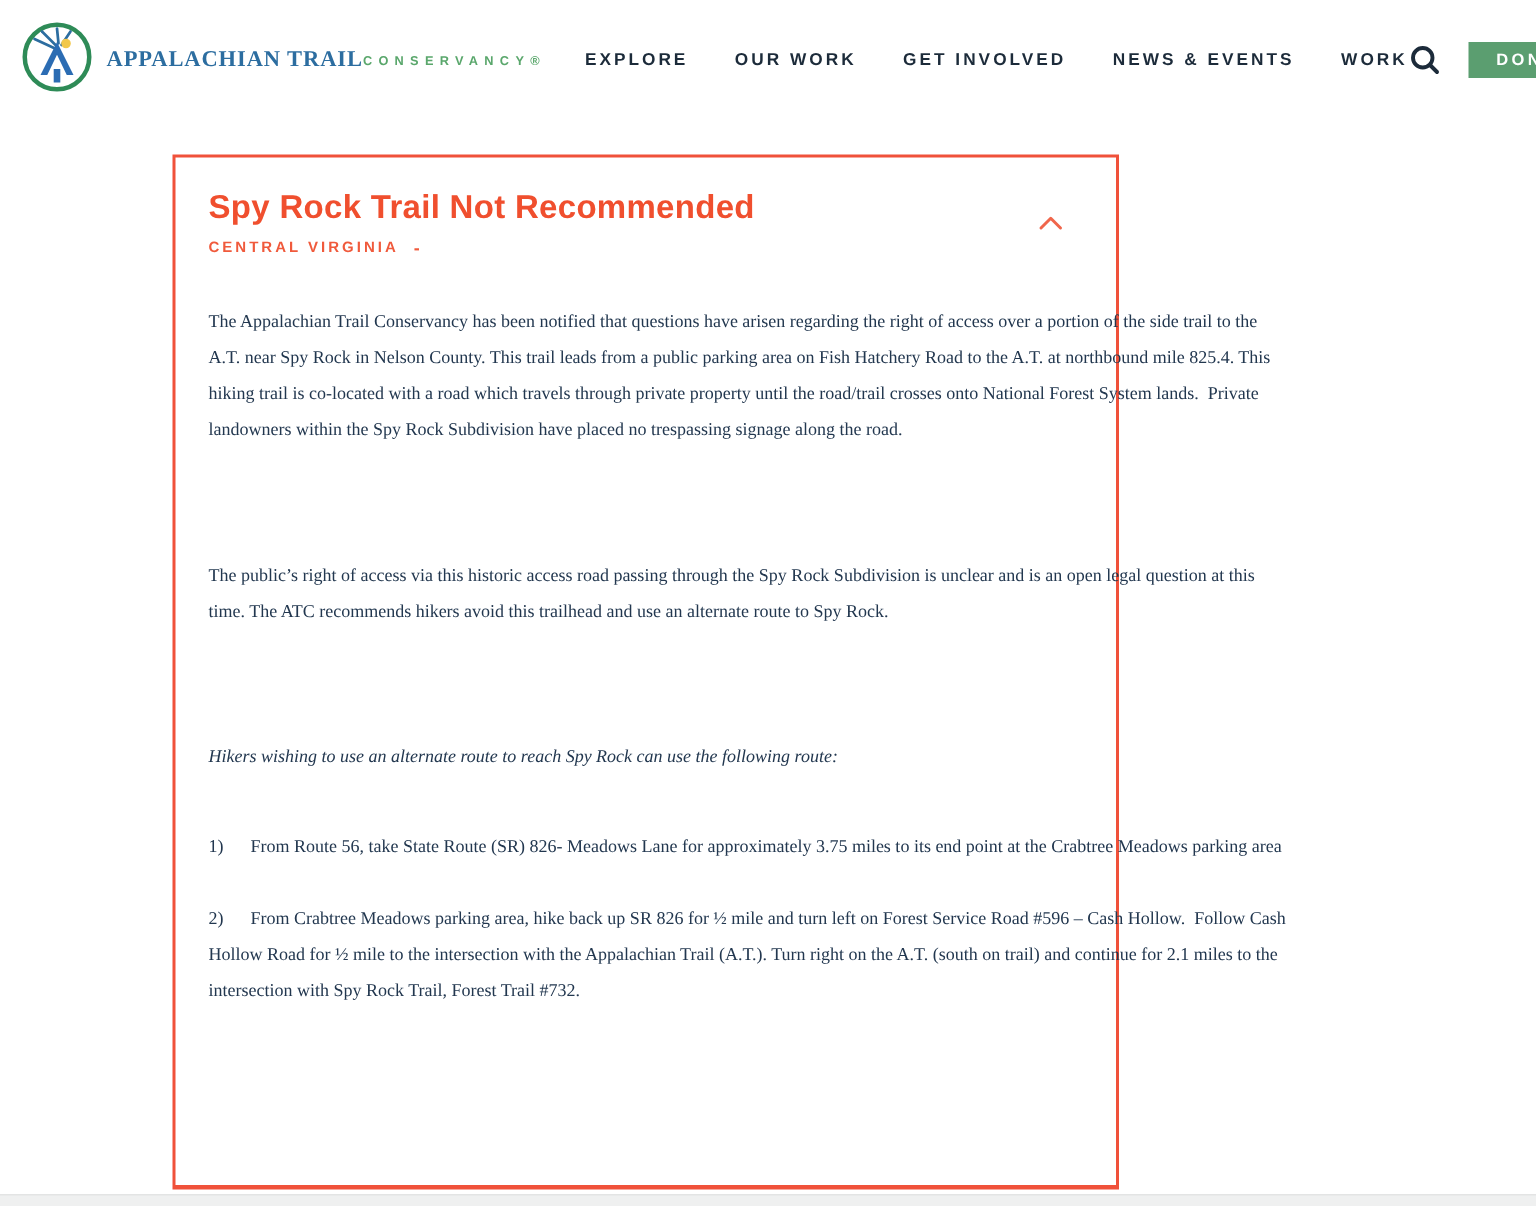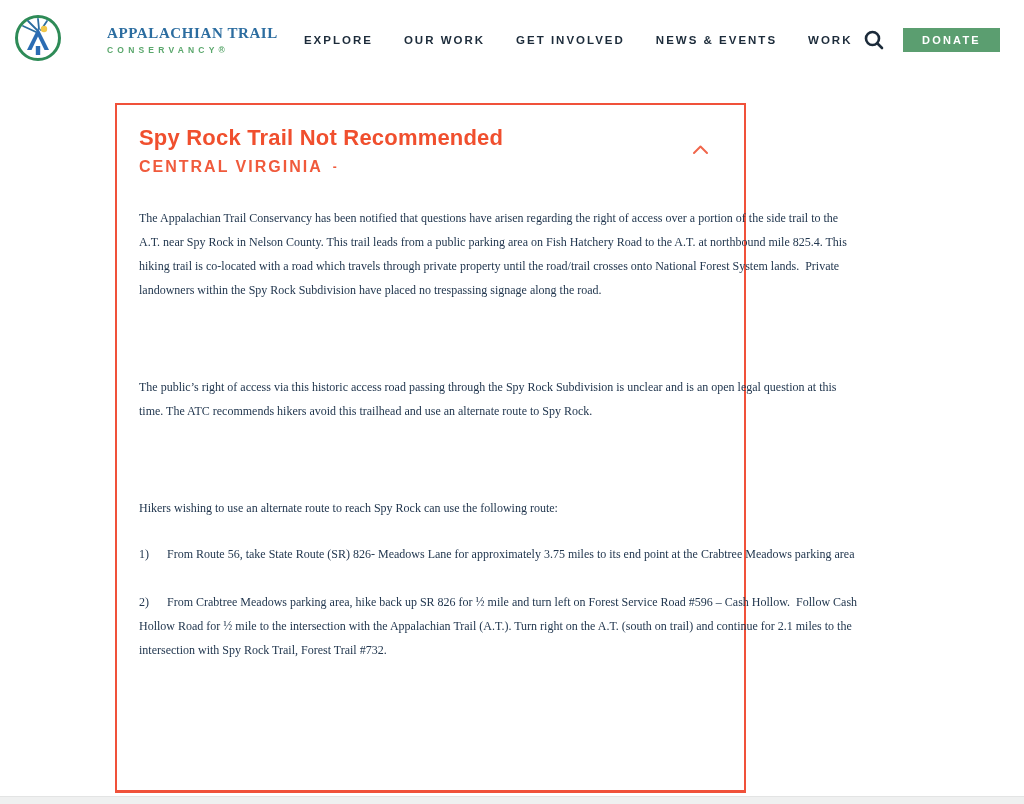--- a/index.html
+++ b/index.html
@@ -7,21 +7,21 @@
     width:1024px;height:804px;position:relative;overflow:hidden;
     background:#ffffff;font-family:"Liberation Sans",sans-serif;
   }
 
   
   .site-header{
     display:flex;align-items:center;height:80px;padding:0 24px 0 14px;
     background:#fff;position:relative;z-index:2;
   }
   .logo{display:flex;align-items:center;gap:9px;cursor:pointer;}
-  .logo-text{display:flex;flex-direction:column;margin-left:36px;}
+  .logo-text{display:flex;}
   .logo-line1{
     font-family:"Liberation Serif",serif;font-weight:bold;font-size:15px;
     color:#2C6DA0;letter-spacing:0.6px;white-space:nowrap;
   }
   .logo-line2{
     font-size:8.5px;font-weight:bold;color:#5AA76C;letter-spacing:4.2px;
     margin-top:3px;white-space:nowrap;
   }
   .main-nav{display:flex;gap:31px;margin-left:26px;}
   .nav-item{
@@ -50,31 +50,31 @@
     box-sizing:border-box;background:#fff;
     border:2px solid #F0513A;border-bottom-width:3px;
     padding:20px 30px 0 22px;
   }
   .card-head{display:flex;justify-content:space-between;align-items:flex-start;}
   .card-title{
     font-size:22px;font-weight:bold;color:#F04F2E;line-height:26px;
     letter-spacing:0.2px;margin:0;
   }
   .region-row{margin-top:7px;display:flex;align-items:center;gap:10px;cursor:pointer;}
-  .region-label{font-size:16px;font-weight:bold;letter-spacing:2px;color:#F05A3C;}
+  .region-label{font-size:10px;font-weight:bold;letter-spacing:2px;color:#F05A3C;}
   .region-suffix{font-size:12px;font-weight:bold;color:#F05A3C;}
   .collapse-toggle{margin-top:16px;margin-right:5px;cursor:pointer;flex:none;}
 
   .body-copy{margin-top:30px;}
   p.copy{
     font-family:"Liberation Serif",serif;font-size:12px;line-height:24px;
     color:#22374F;width:722px;white-space:pre-wrap;margin:0 0 24px 0;
   }
   p.copy.gap-xl{margin-bottom:73px;}
-  p.copy.gap-sm{margin-bottom:22px;}
+  p.copy.gap-sm{margin-bottom:36px;font-style:italic;}
   p.copy.last{margin-bottom:0;}
 
   
   .bottom-strip{
     position:absolute;left:0;bottom:0;width:1024px;height:7px;
     background:#EFF0F0;border-top:1px solid #E3E4E4;
   }
 </style>
 </head>
 <body>

